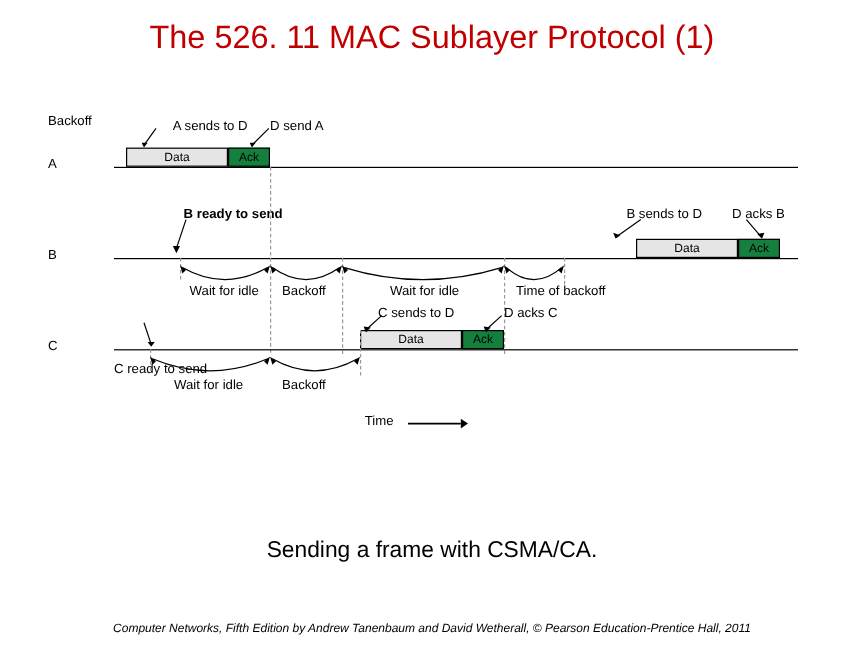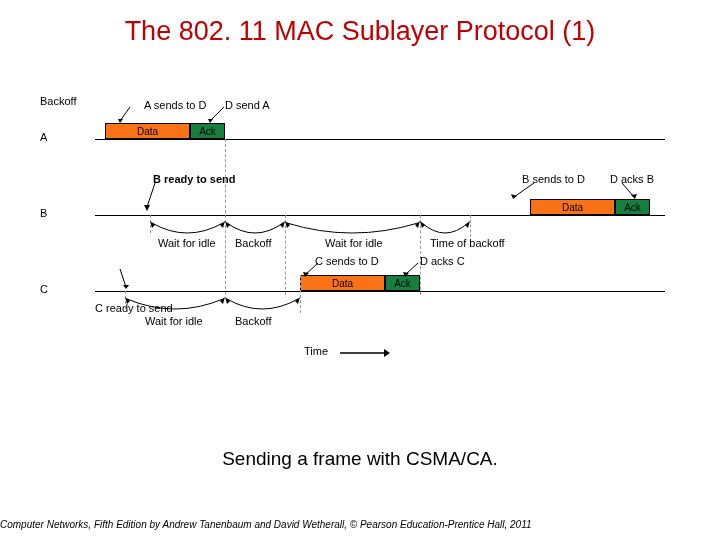--- a/index.html
+++ b/index.html
@@ -33,21 +33,21 @@
   }
   .timeline {
     position: absolute;
     height: 0;
     border-top: 1px solid #000;
   }
   .box {
     position: absolute;
     height: 16px;
     border: 1px solid #000;
-    background: #f97316;
+    background: #e5e5e5;
     text-align: center;
     line-height: 16px;
     font-size: 10px;
     box-sizing: border-box;
   }
   .box.white {
     background: #15803d;
   }
   .arrow {
     position: absolute;
@@ -57,36 +57,36 @@
     width: 100%;
     top: 448px;
     text-align: center;
     font-size: 19px;
   }
   .footer {
     position: absolute;
     bottom: 10px;
     left: 0;
     right: 0;
-    text-align: left;
+    text-align: center;
     font-size: 10px;
     font-style: italic;
   }
   .time-arrow {
     position: absolute;
   }
   .dash {
     position: absolute;
     border-left: 1px dashed #999;
   }
 </style>
 </head>
 <body>
 
-<div class="title">The 802. 11 MAC Sublayer Protocol (1)</div>
+<div class="title">The 526. 11 MAC Sublayer Protocol (1)</div>
 
 <div class="diagram">
 
   <span class="lbl" style="left:0; top:0; font-size:11px;">Backoff</span>
 
   <span class="lbl" style="left:15; top:36px;">A</span>
   <div class="timeline" style="left:55px; top:44px; width:570px;"></div>
   <div class="box" style="left:65px; top:28px; width:85px;">Data</div>
   <div class="box white" style="left:150px; top:28px; width:35px;">Ack</div>
   <span class="lbl" style="left:88px; top:4px;margin-left:16px;">A sends to D</span>

